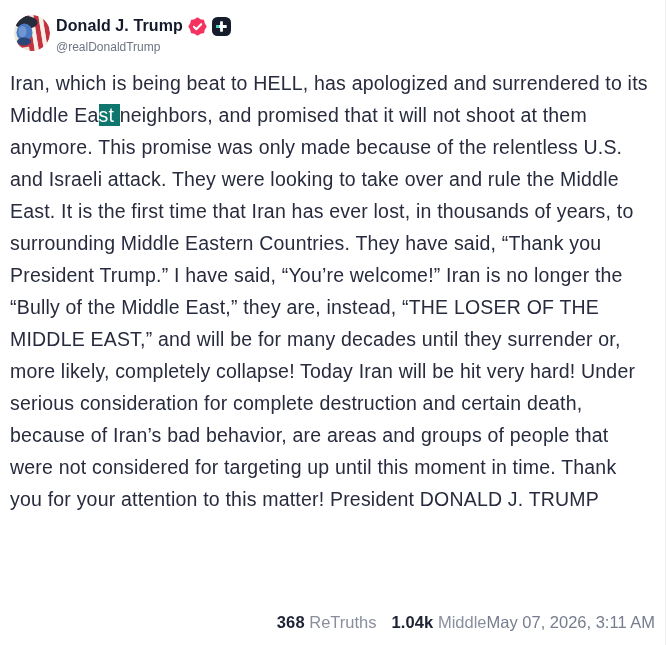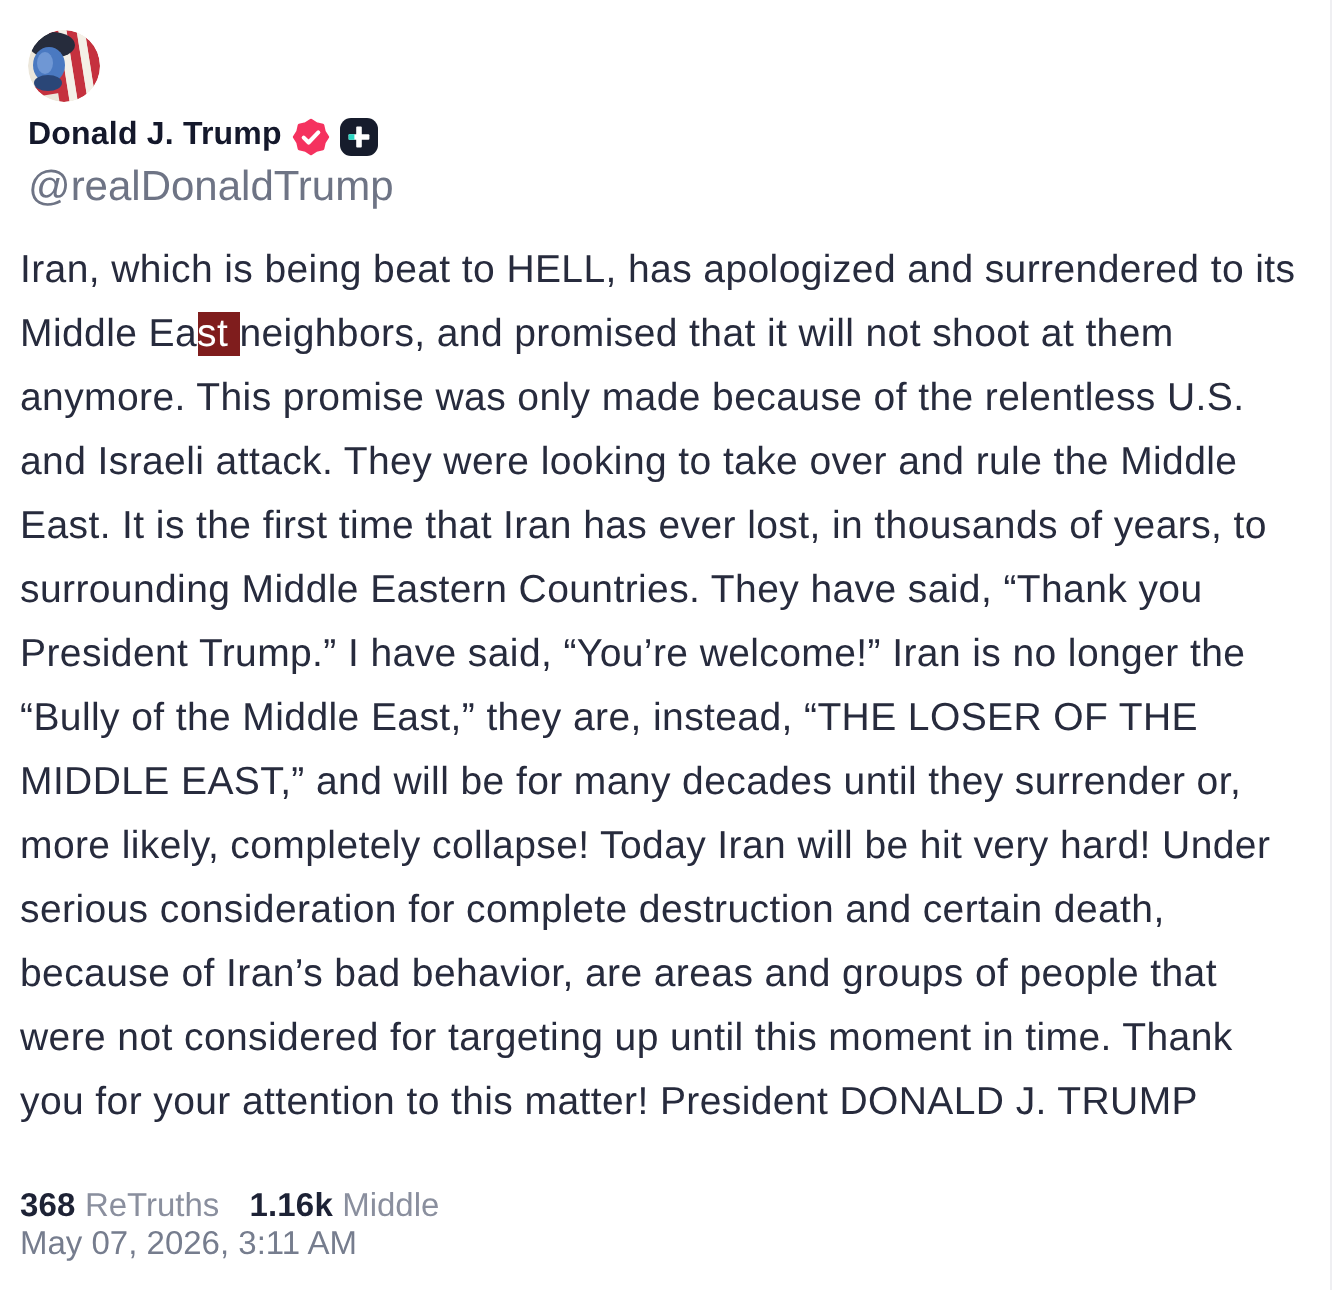--- a/index.html
+++ b/index.html
@@ -14,21 +14,20 @@
     border-right: 1px solid #efeff2;
     overflow: hidden;
   }
 
   
   .post-header {
     display: flex;
     align-items: flex-start;
     gap: 6px;
     padding: 15px 14px 0 14px;
-    flex-direction: column;
   }
   .avatar {
     width: 36px;
     height: 36px;
     border-radius: 50%;
     overflow: hidden;
     flex: 0 0 36px;
     cursor: pointer;
   }
   .id-block { padding-top: 0; }
@@ -41,52 +40,50 @@
   .display-name {
     font-size: 16px;
     font-weight: 700;
     color: #14182b;
     letter-spacing: 0.1px;
     cursor: pointer;
   }
   .badge { display: inline-flex; align-items: center; }
   .handle {
     margin-top: 3px;
-    font-size: 21px;
+    font-size: 12px;
     color: #6e7485;
     cursor: pointer;
-    text-align: right;
   }
 
   
   .post-body {
     margin-top: 13px;
     padding: 0 16px 0 10px;
     font-size: 19.5px;
     line-height: 32px;
     letter-spacing: 0.2px;
     color: #272b3d;
   }
   .selected {
-    background: #7f1d1d;
+    background: #0f766e;
     color: #ffffff;
   }
 
   
   .stats-row {
     position: absolute;
     left: 0;
     right: 0;
     bottom: 13px;
     display: flex;
     justify-content: flex-end;
     align-items: baseline;
     padding: 0 10px;
     font-size: 16.5px;
-    flex-direction: column;
   }
   .stats-left { display: flex; gap: 15px; }
   .stat { cursor: pointer; }
   .stat b {
     font-weight: 700;
     color: #1d2235;
     letter-spacing: 0.1px;
   }
   .stat .lbl { color: #8a8f9e; }
   .timestamp { color: #767d8e; }
@@ -141,18 +138,18 @@
       </div>
       <div class="handle">@realDonaldTrump</div>
     </div>
   </header>
 
   <div class="post-body"><span>Iran, which is being beat to HELL, has apologized and surrendered to its Middle Ea</span><span class="selected">st </span><span>neighbors, and promised that it will not shoot at them anymore. This promise was only made because of the relentless U.S. and Israeli attack. They were looking to take over and rule the Middle East. It is the first time that Iran has ever lost, in thousands of years, to surrounding Middle Eastern Countries. They have said, “Thank you President Trump.” I have said, “You’re welcome!” Iran is no longer the “Bully of the Middle East,” they are, instead, “THE LOSER OF THE MIDDLE EAST,” and will be for many decades until they surrender or, more likely, completely collapse! Today Iran will be hit very hard! Under serious consideration for complete destruction and certain death, because of Iran’s bad behavior, are areas and groups of people that were not considered for targeting up until this moment in time. Thank you for your attention to this matter! President DONALD J. TRUMP</span></div>
 
   <footer class="stats-row">
     <div class="stats-left">
       <span class="stat"><b>368</b> <span class="lbl">ReTruths</span></span>
-      <span class="stat"><b>1.16k</b> <span class="lbl">Middle</span></span>
+      <span class="stat"><b>1.04k</b> <span class="lbl">Middle</span></span>
     </div>
     <time class="timestamp">May 07, 2026, 3:11 AM</time>
   </footer>
 
 </div>
 
 </body></html>

